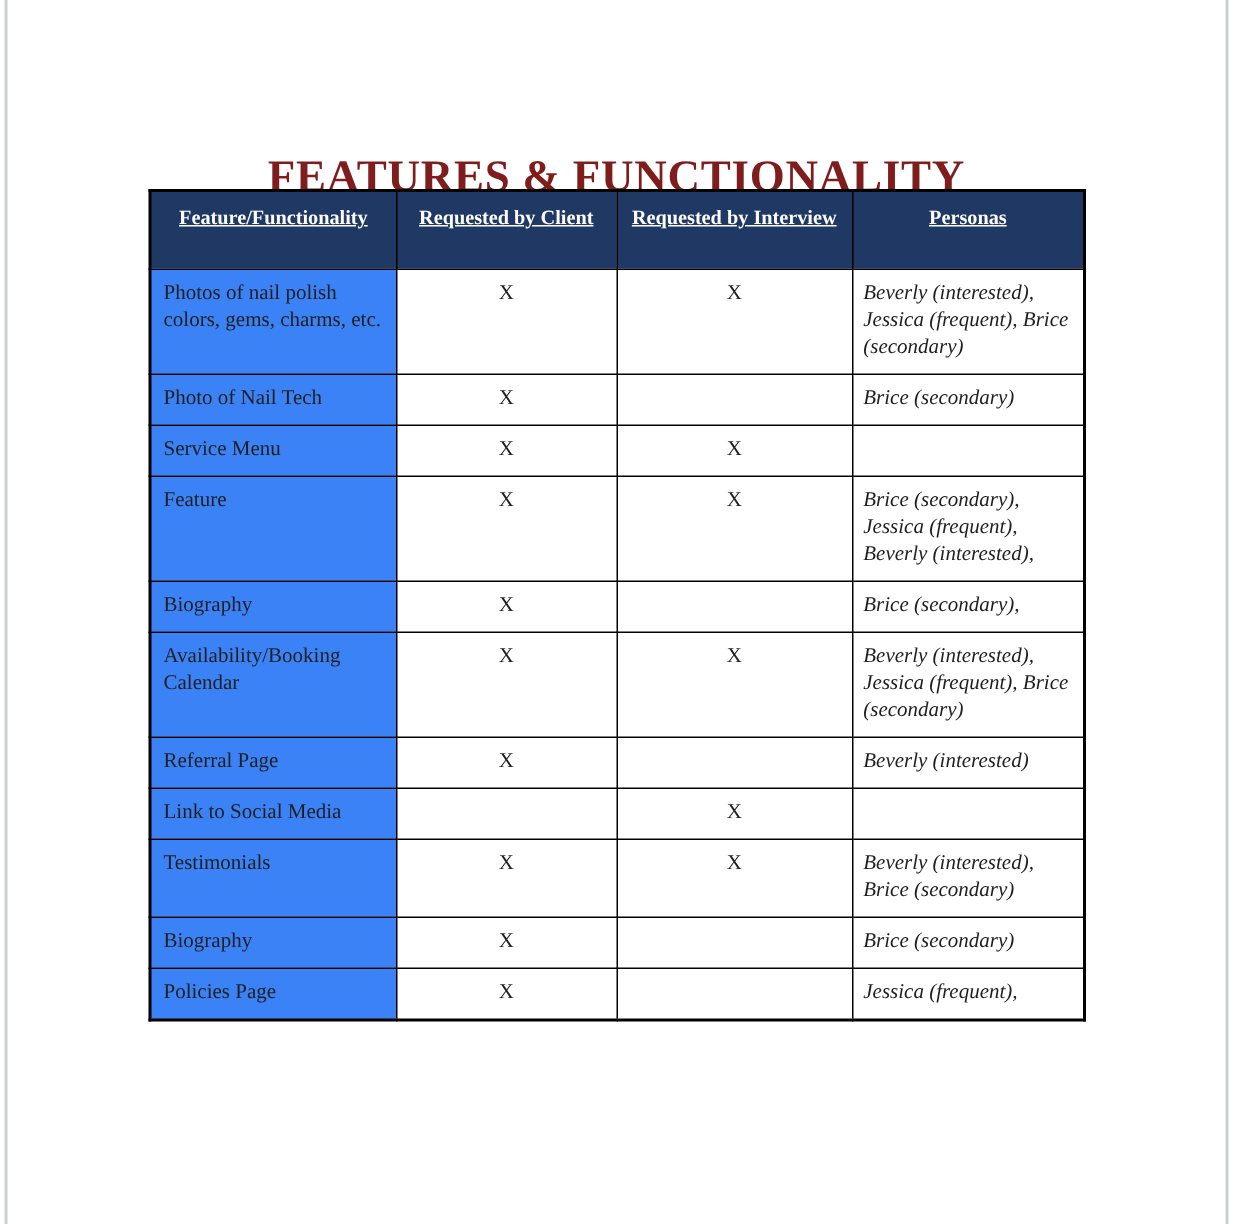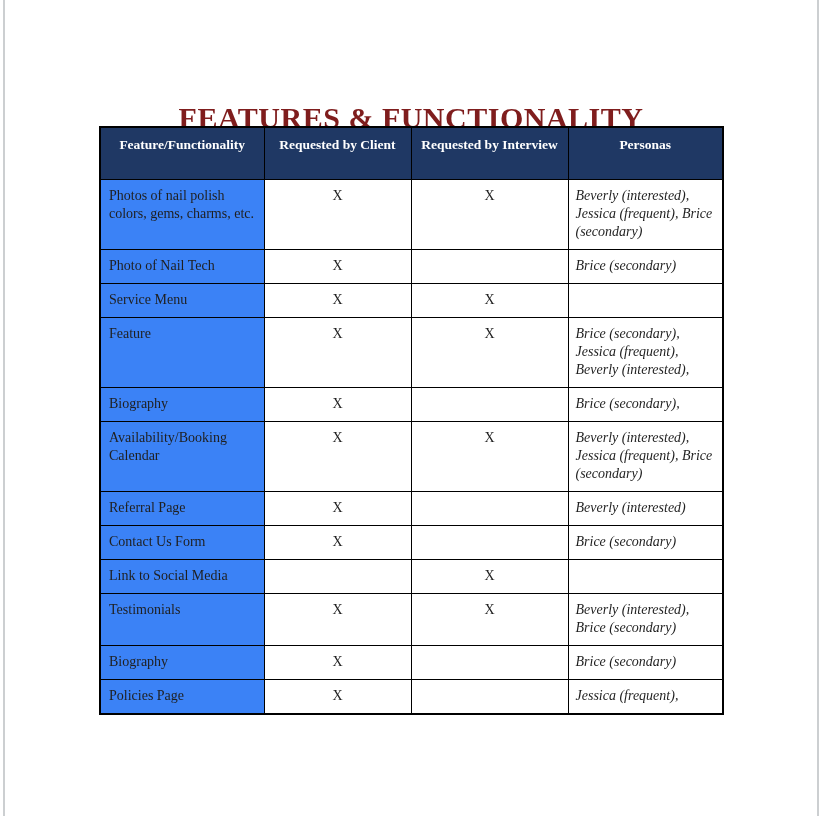--- a/index.html
+++ b/index.html
@@ -42,20 +42,21 @@
     color: #1f1f1f;
   }
   table.features th {
     background: #1f3864;
     color: #ffffff;
     font-weight: bold;
     font-size: 13.5px;
     text-align: center;
     padding: 8px 5px;
     height: 52px;
+    text-decoration: underline;
   }
   td.feature-cell {
     background: #3b82f6;
     text-align: left;
     padding: 7px 8px 8px 8px;
   }
   td.mark-cell {
     text-align: center;
     padding: 7px 2px 8px 2px;
   }
@@ -125,26 +126,20 @@
       <td class="mark-cell">X</td>
       <td class="personas-cell">Beverly (interested), Jessica (frequent), Brice (secondary)</td>
     </tr>
     <tr>
       <td class="feature-cell">Referral Page</td>
       <td class="mark-cell">X</td>
       <td class="mark-cell"></td>
       <td class="personas-cell">Beverly (interested)</td>
     </tr>
     <tr>
-      <td class="feature-cell">Contact Us Form</td>
-      <td class="mark-cell">X</td>
-      <td class="mark-cell"></td>
-      <td class="personas-cell">Brice (secondary)</td>
-    </tr>
-    <tr>
       <td class="feature-cell">Link to Social Media</td>
       <td class="mark-cell"></td>
       <td class="mark-cell">X</td>
       <td class="personas-cell"></td>
     </tr>
     <tr>
       <td class="feature-cell">Testimonials</td>
       <td class="mark-cell">X</td>
       <td class="mark-cell">X</td>
       <td class="personas-cell">Beverly (interested), Brice (secondary)</td>

